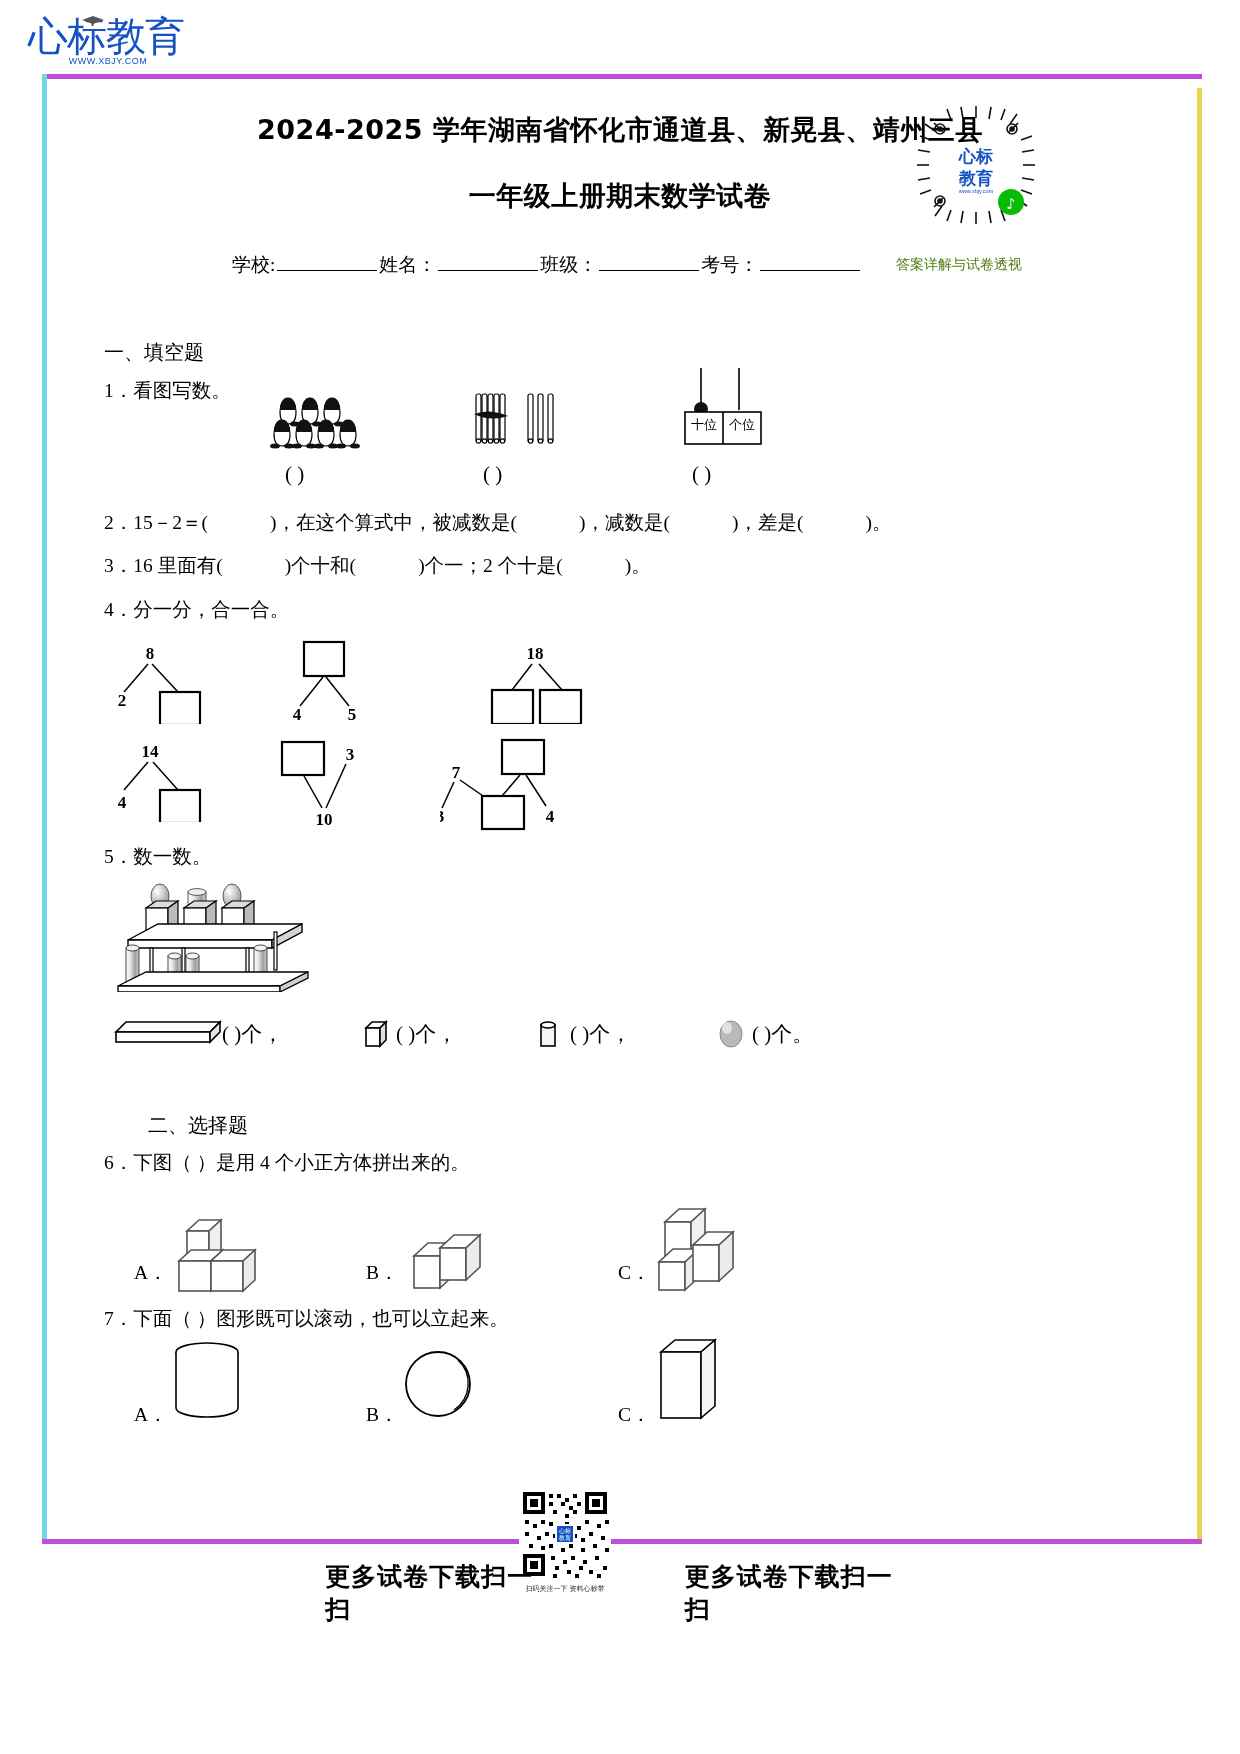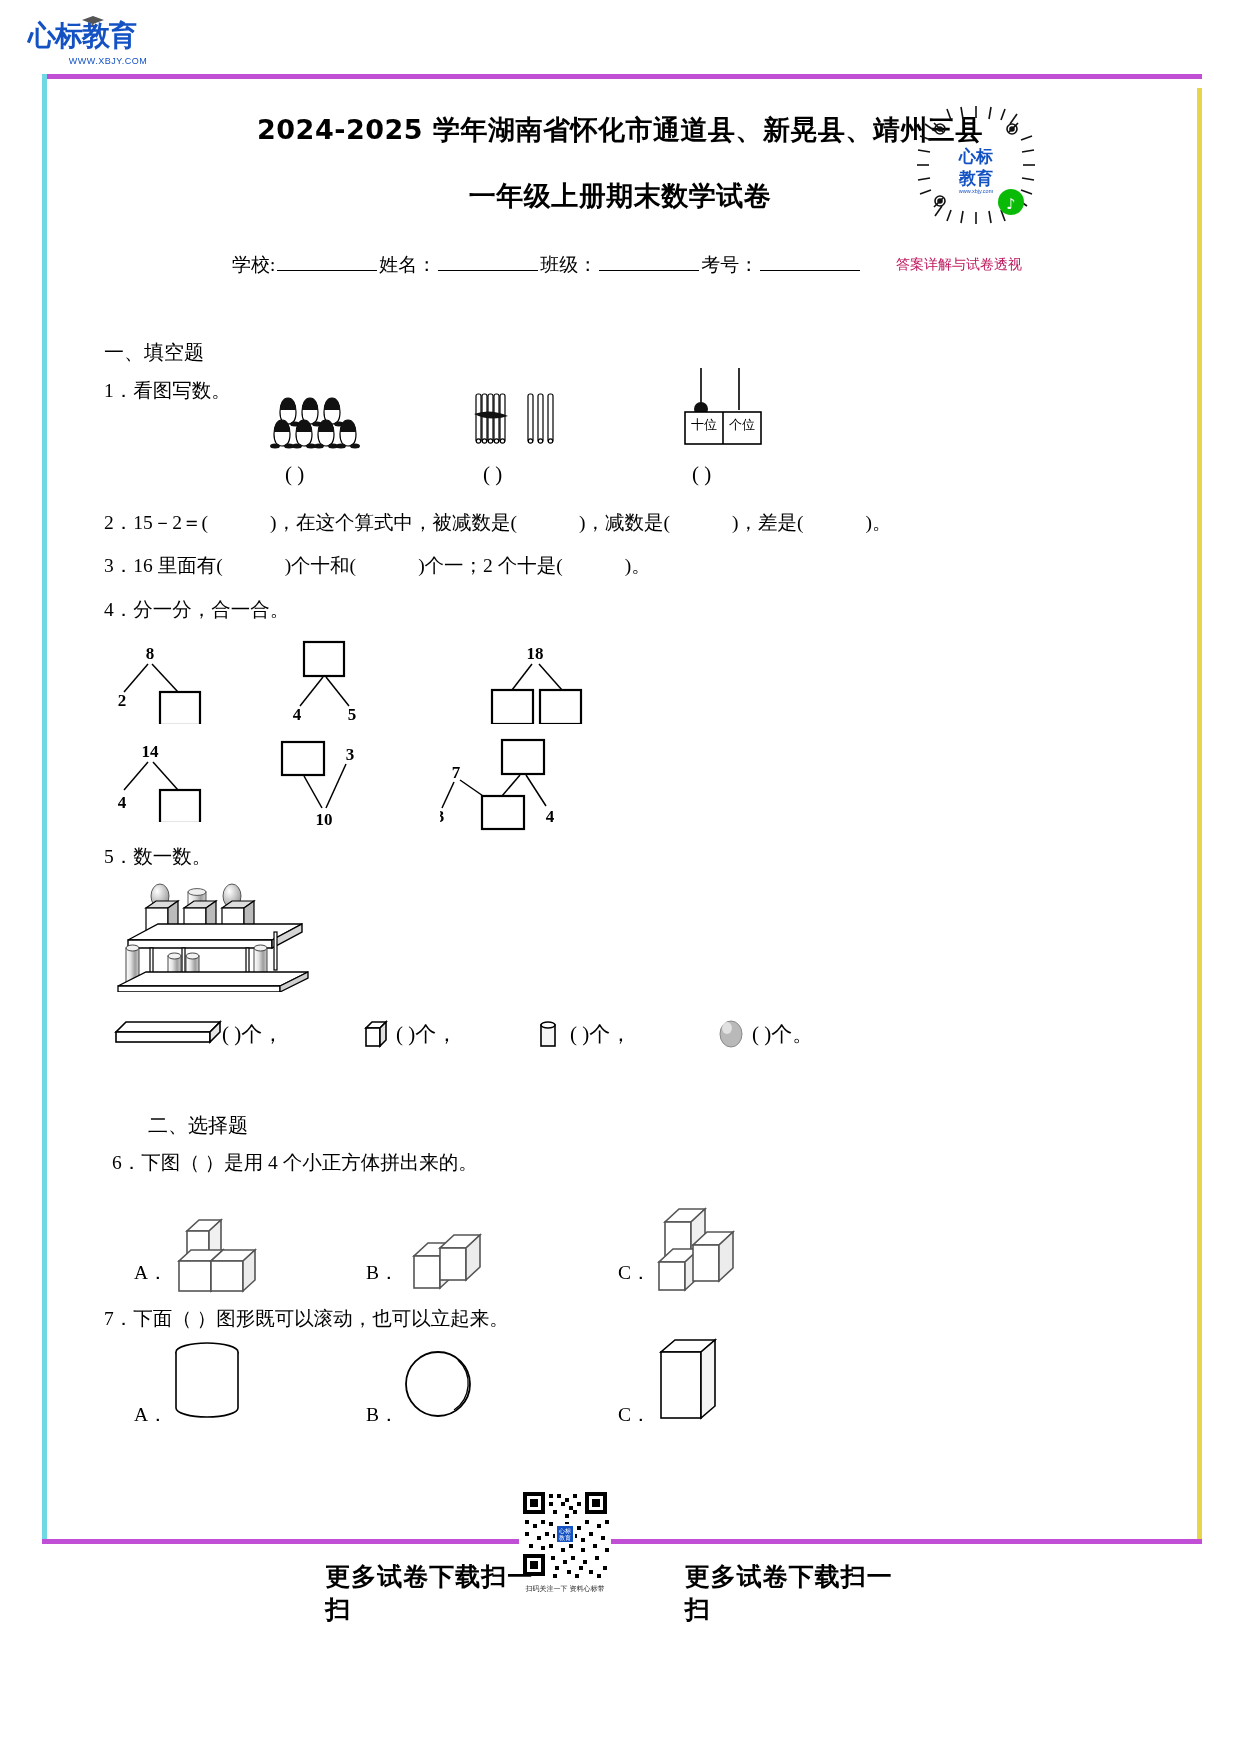--- a/index.html
+++ b/index.html
@@ -15,21 +15,21 @@
 
   
   .top-bar{
     position:absolute; left:0; top:0; width:1240px; height:78px;
   }
   .logo{
     position:absolute; left:28px; top:14px; width:160px; height:56px;
   }
   .logo-text{
     font-family:"DejaVu Sans","Liberation Sans",sans-serif;
-    font-weight:bold; font-size:28px; color:#1452c4;
+    font-weight:normal; font-size:40px; color:#1452c4;
     letter-spacing:-1px; line-height:44px;
   }
   .logo-url{
     font-family:"Liberation Sans",sans-serif;
     font-size:9px; color:#1452c4; letter-spacing:.5px;
     text-align:center; margin-top:-2px;
   }
   .logo-cap{
     position:absolute; left:54px; top:2px; width:22px; height:11px;
   }
@@ -66,21 +66,21 @@
     position:absolute; left:232px; top:252px;
     font-size:19px; white-space:nowrap;
   }
   .info-line .blank{
     display:inline-block; border-bottom:1.6px solid #000;
     width:100px; height:17px; margin:0 2px;
   }
   .answer-link{
     position:absolute; left:896px; top:256px;
     font-family:"Liberation Sans",sans-serif;
-    font-size:14px; color:#be185d;
+    font-size:14px; color:#4d7c0f;
   }
   .sec-head{
     position:absolute;
     font-family:"DejaVu Sans","Liberation Sans",sans-serif;
     font-size:20px; font-weight:normal;
   }
   .q{
     position:absolute;
     font-size:19.5px; line-height:30px; white-space:nowrap;font-family:Liberation Serif, serif;
   }
@@ -456,21 +456,21 @@
 </div>
 <div class="bracket-row" style="left:570px; top:1020px;">
   <span>(          )</span><span>个，</span>
 </div>
 <div class="bracket-row" style="left:752px; top:1020px;">
   <span>(          )</span><span>个。</span>
 </div>
 
 <div class="sec-head" style="left:104px; top:1112px;margin-left:44px;">二、选择题</div>
 
-<div class="q" style="left:104px; top:1148px;margin-left:8px;">
+<div class="q" style="left:104px; top:1148px;">
   <span>6．</span><span>下图（    ）是用 4 个小正方体拼出来的。</span>
 </div>
 
 <div class="fig" style="left:175px; top:1205px;">
   <svg width="110" height="90" viewBox="0 0 110 90">
     <g fill="#fff" stroke="#555" stroke-width="1.6">
       <path d="M12 26 L34 26 L46 15 L24 15 Z"></path>
         <rect x="12" y="26" width="22" height="32"></rect>
         <path d="M34 26 L46 15 L46 47 L34 58 Z" fill="#f0f0f0"></path>
       <path d="M4 56 L36 56 L48 45 L16 45 Z"></path>

